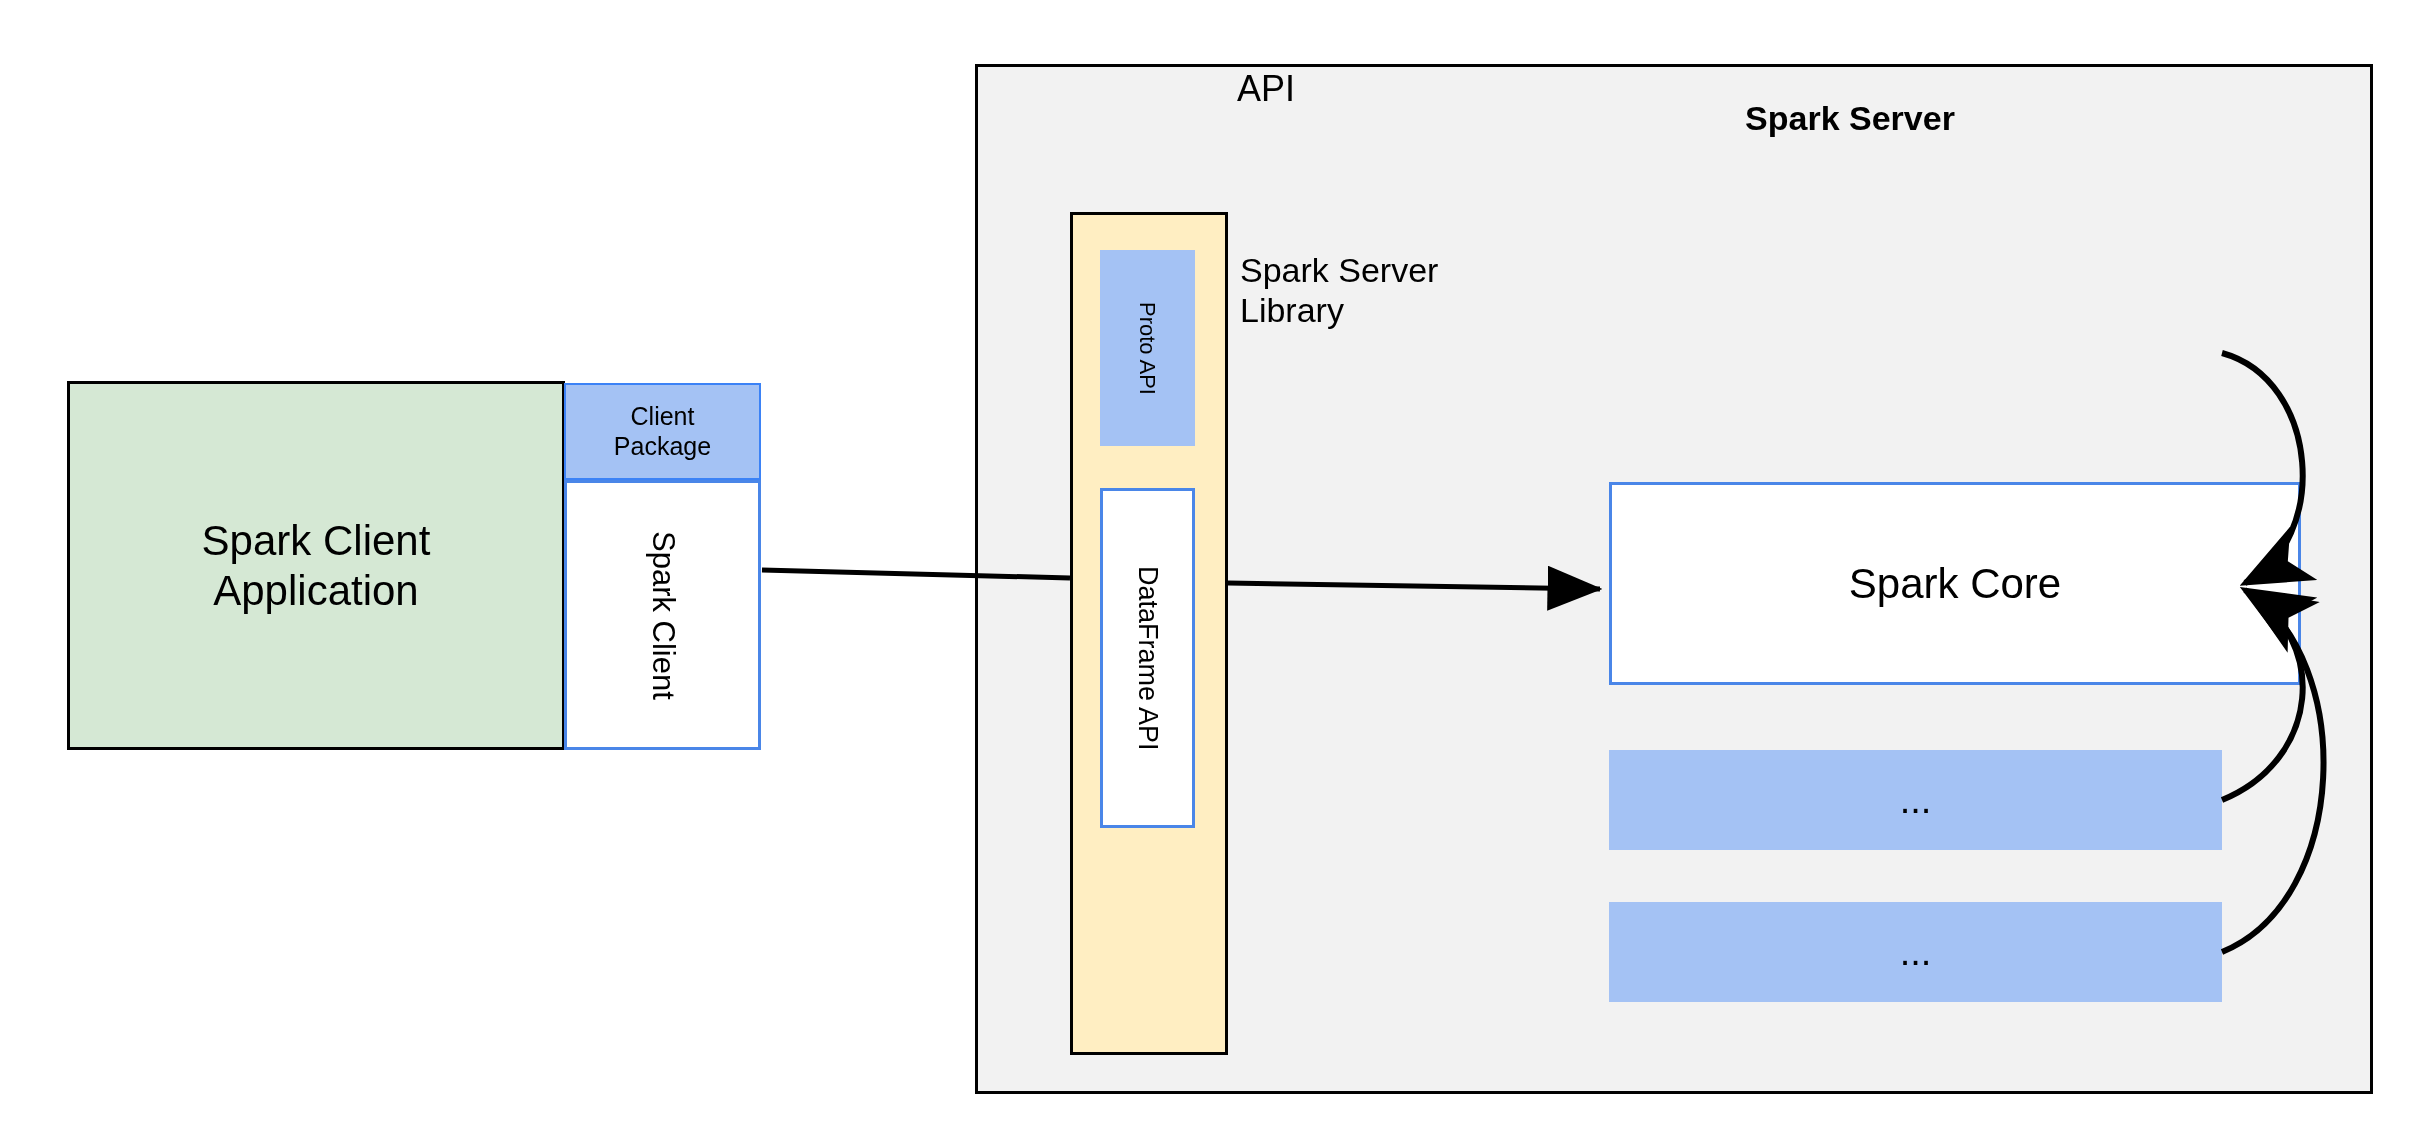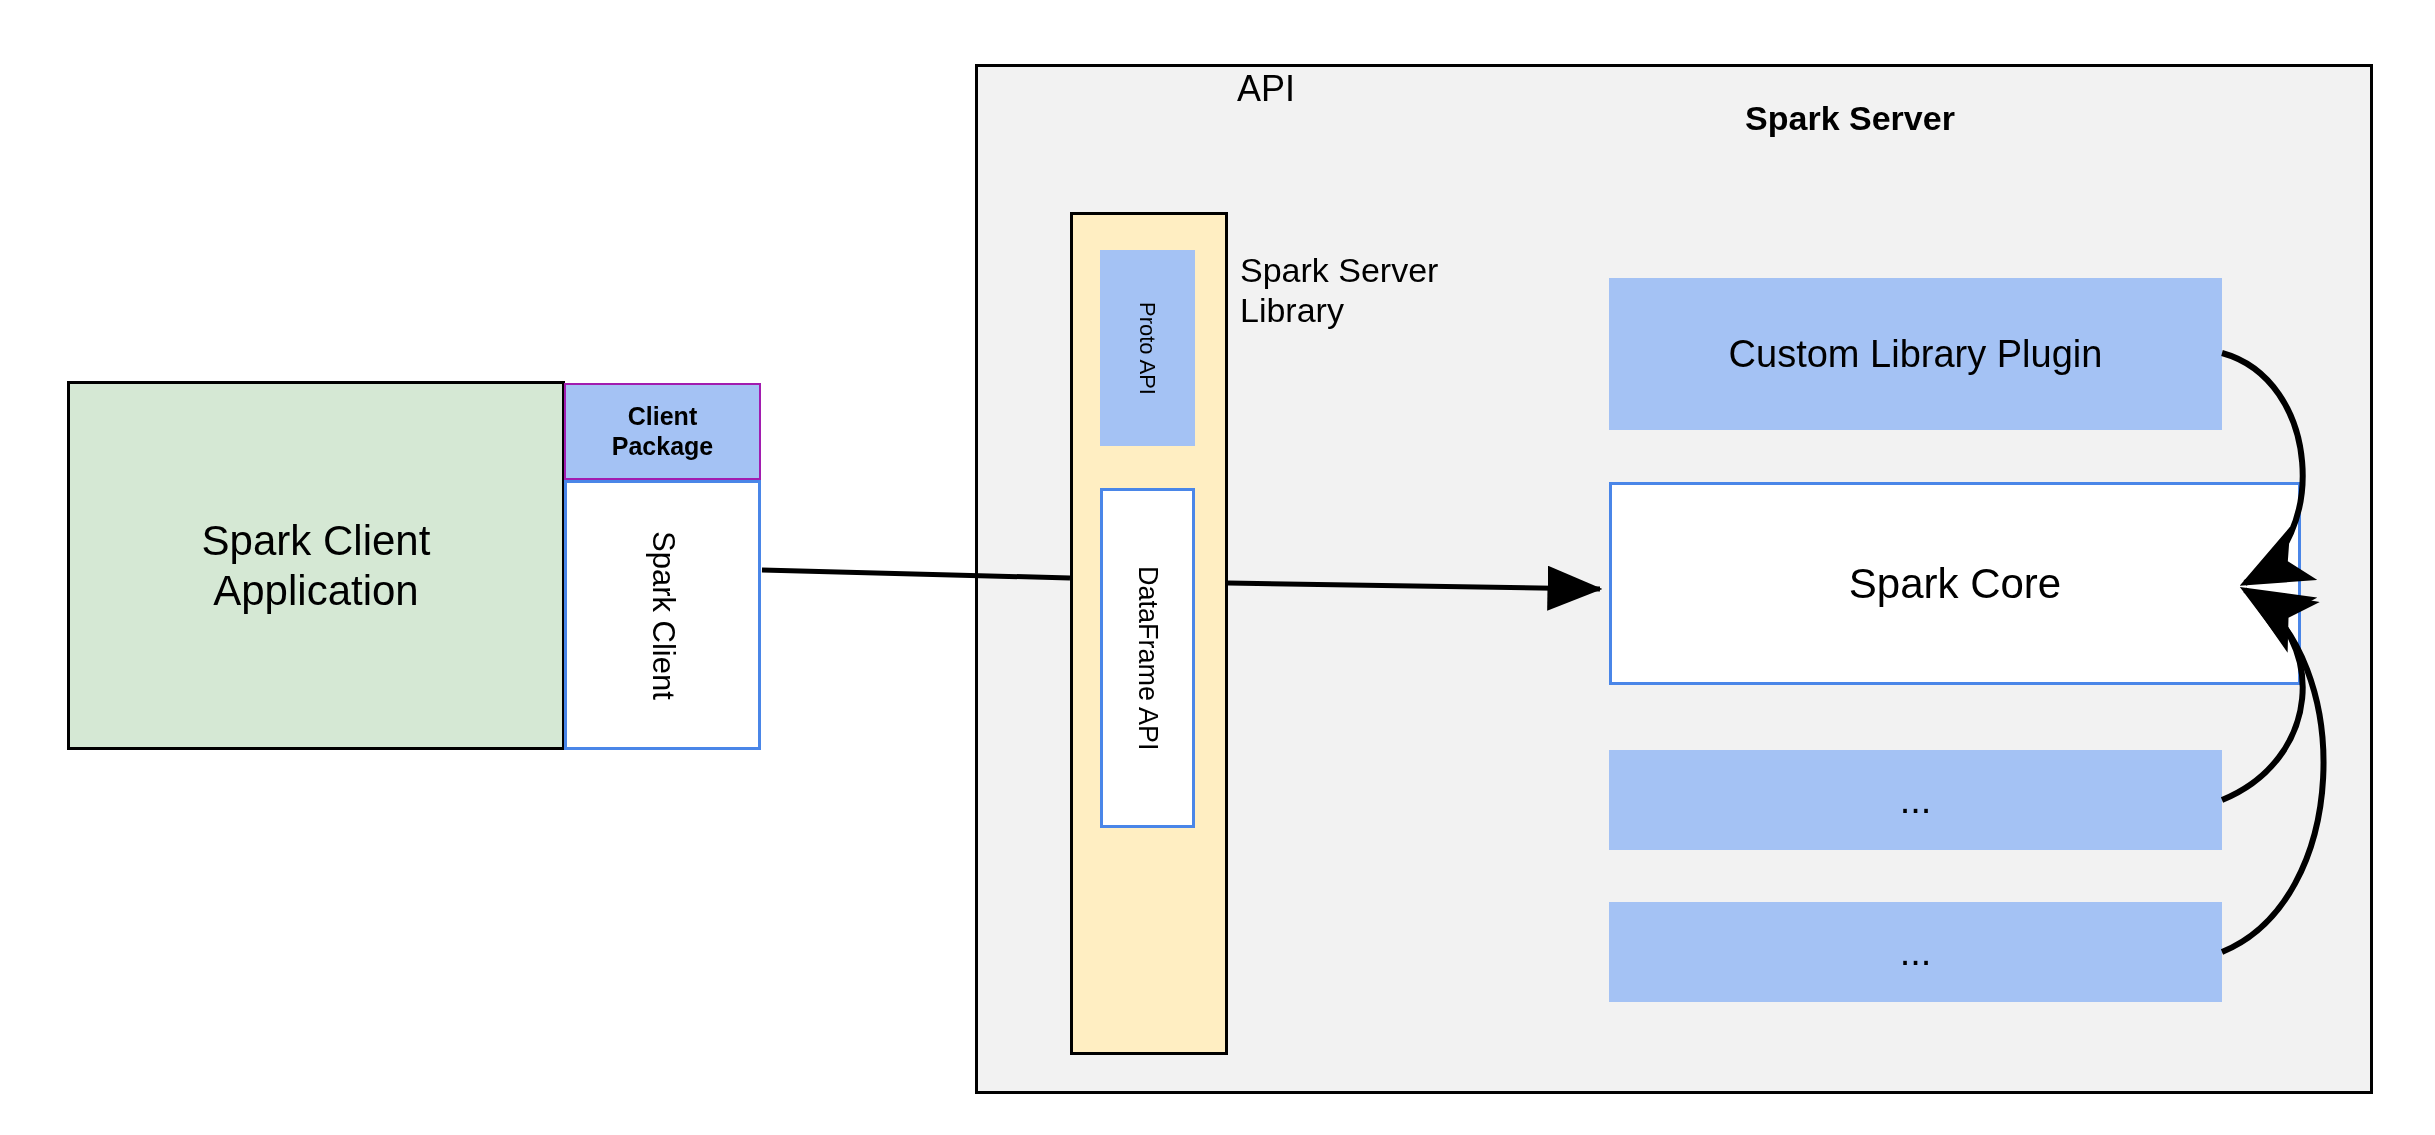--- a/index.html
+++ b/index.html
@@ -49,24 +49,23 @@
     z-index: 2;
   }
   #client-app .label { padding: 0 8px; }
 
   #client-package {
     left: 564px;
     top: 383px;
     width: 197px;
     height: 97px;
     background: #a4c2f4;
-    border: 2px solid #a21caf;
+    border: 2px solid #3b82f6;
     font-size: 25px;
     z-index: 3;
-    font-weight: bold;
   }
 
   #spark-client {
     left: 564px;
     top: 480px;
     width: 197px;
     height: 270px;
     background: #ffffff;
     border: 3px solid #4a86e8;
     font-size: 31px;
@@ -226,23 +225,20 @@
   <div class="box" id="connect-column"></div>
 
   <div class="box" id="proto-api">
     <span class="vtext">Proto API</span>
   </div>
 
   <div class="box" id="dataframe-api">
     <span class="vtext">DataFrame API</span>
   </div>
 
-  <div class="box server-box" id="custom-library-plugin">
-    <span>Custom Library Plugin</span>
-  </div>
 
   <div class="box" id="spark-core">
     <span>Spark Core</span>
   </div>
 
   <div class="box server-box" id="dots-1">
     <span>...</span>
   </div>
 
   <div class="box server-box" id="dots-2">

